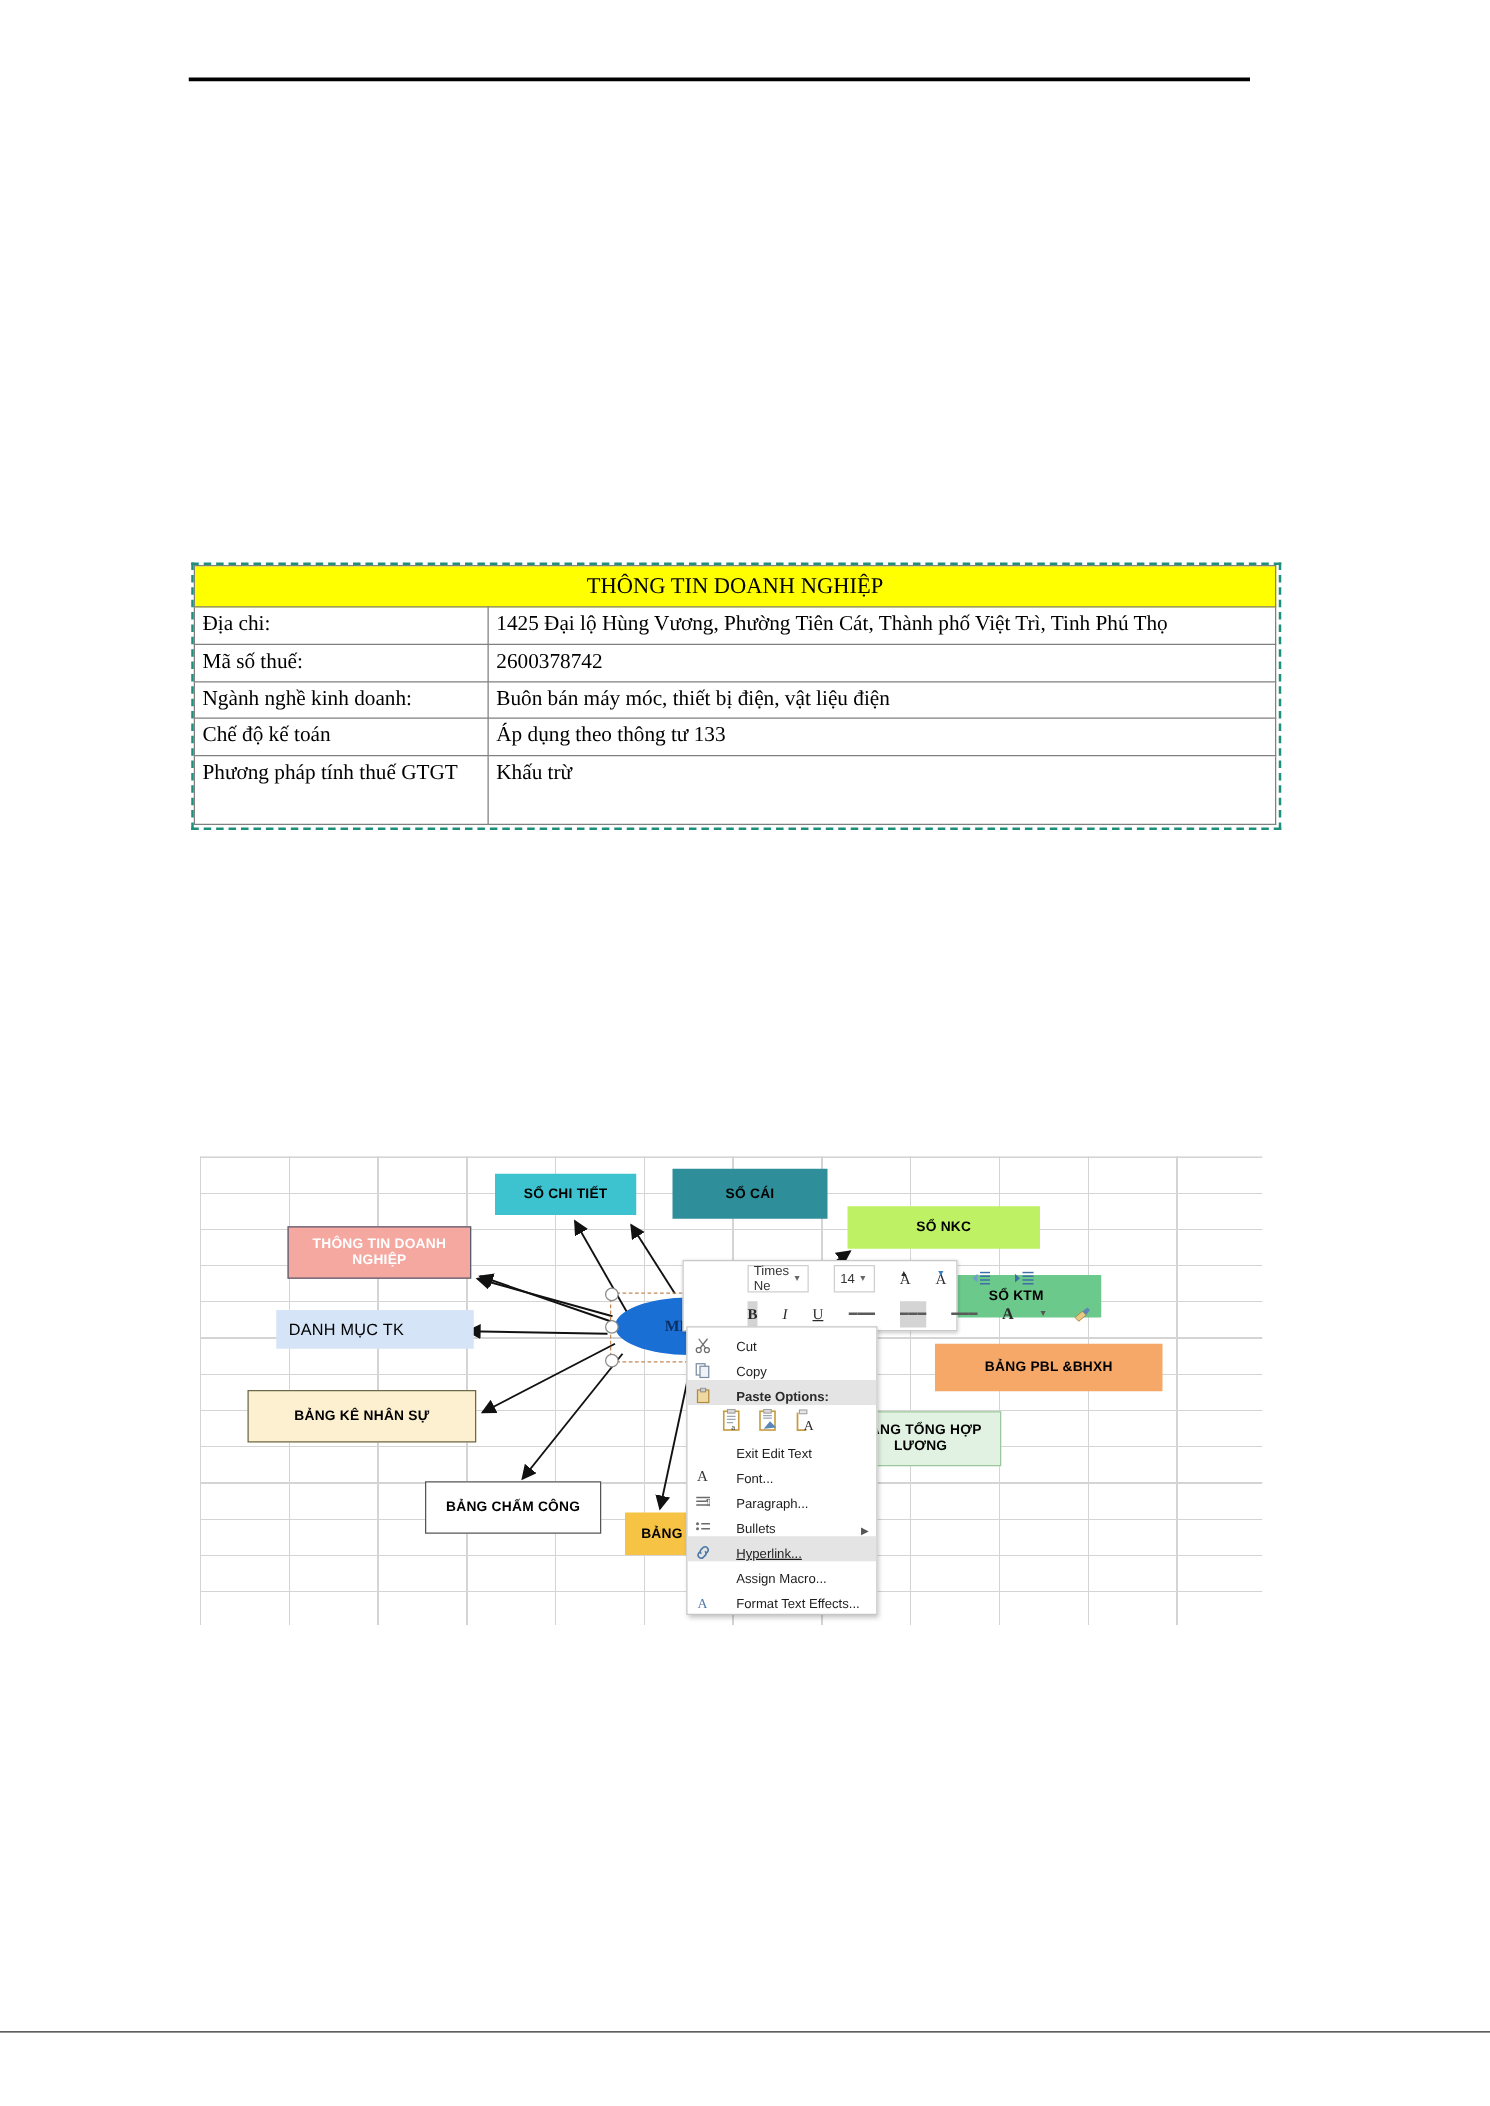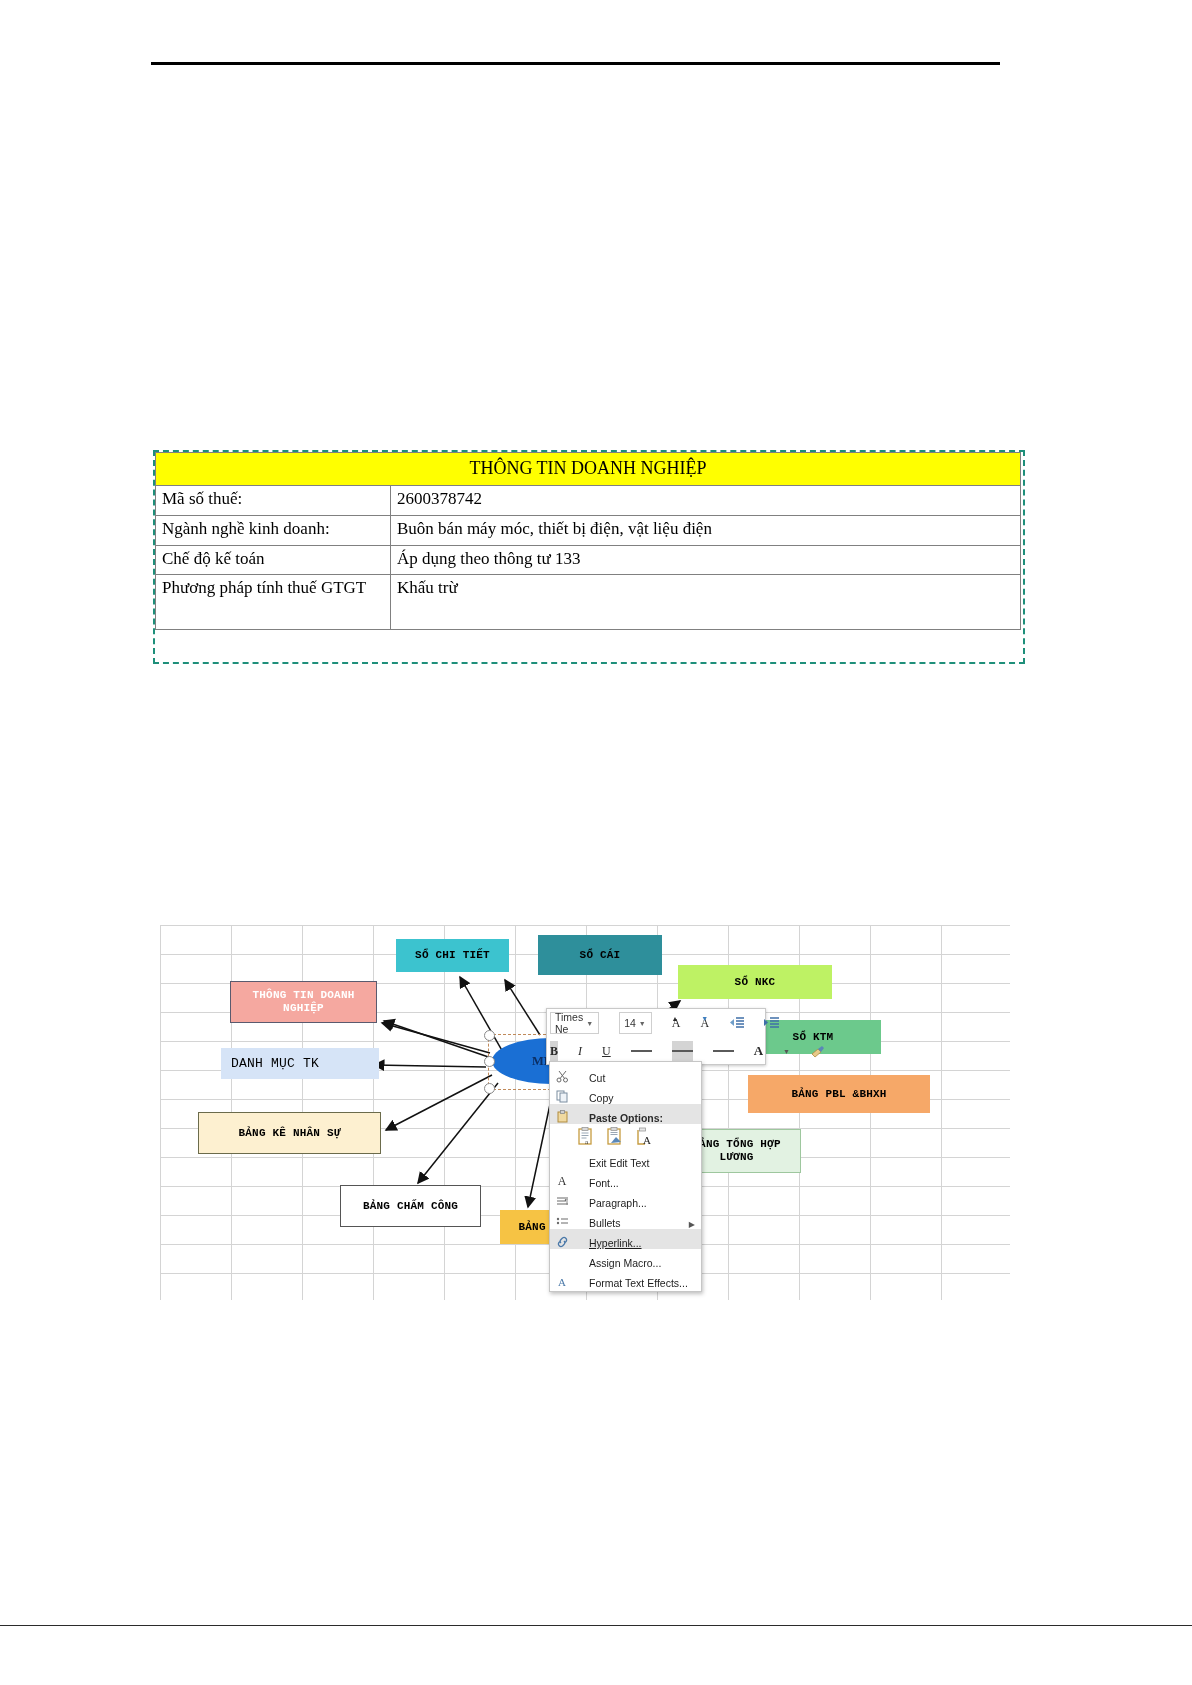--- a/index.html
+++ b/index.html
@@ -56,21 +56,21 @@
     background-image:
       repeating-linear-gradient(to right, #d4d4d4 0 1px, transparent 1px 71px),
       repeating-linear-gradient(to bottom, #d4d4d4 0 1px, transparent 1px 29px);
     background-position:0 0;
   }
 
   .node{
     position:absolute;
     display:flex;align-items:center;justify-content:center;
     text-align:center;
-    font-family:Liberation Mono, monospace;
+    font-family:Liberation Sans, sans-serif;
     font-weight:bold;
     font-size:11px;
     line-height:1.18;
     color:#000;
     letter-spacing:.2px;
   }
 
   .n-sochitiet{left:236px;top:14px;width:113px;height:33px;background:#3cc3cf;}
   .n-socai{left:378px;top:10px;width:124px;height:40px;background:#2e8f9b;}
   .n-sonkc{left:518px;top:40px;width:154px;height:34px;background:#bef264;}
@@ -100,21 +100,21 @@
 
   .arrows{position:absolute;inset:0;}
 
   
   .mini-toolbar{
     position:absolute;left:386px;top:83px;width:218px;height:55px;
     background:#ffffff;border:1px solid #c9c9c9;
     box-shadow:0 1px 3px rgba(0,0,0,.22);
     font-family:"Liberation Sans", sans-serif;
   }
-  .mt-row{display:flex;align-items:center;height:26px;padding:1px 3px;gap:20px;}
+  .mt-row{display:flex;align-items:center;height:26px;padding:1px 3px;gap:20px;margin-left:48px;}
   .mt-combo{
     height:20px;border:1px solid #cfcfcf;background:#fff;
     display:flex;align-items:center;font-size:10.5px;color:#333;
     padding:0 2px 0 4px;
   }
   .mt-combo .caret{margin-left:auto;font-size:7px;color:#666;padding:0 3px;}
   .mt-font{width:62px;}
   .mt-size{width:42px;}
   .mt-btn{
     width:21px;height:21px;display:flex;align-items:center;justify-content:center;
@@ -162,20 +162,24 @@
 <body>
 
 <div class="page-rule"></div>
 
 <div class="dashwrap" style="position:absolute;left:153px;top:450px;width:868px;height:210px;border:2px dashed #1e8f7a;"></div>
 
 <table class="info-table">
   <tbody>
       <tr class="title-row">
     <td colspan="2">THÔNG TIN DOANH NGHIỆP</td>
+  </tr>
+  <tr>
+    <td class="col-label">Địa chi:</td>
+    <td>1425 Đại lộ Hùng Vương, Phường Tiên Cát, Thành phố Việt Trì, Tinh Phú Thọ</td>
   </tr>
   <tr>
     <td class="col-label">Mã số thuế:</td>
     <td>2600378742</td>
   </tr>
   <tr>
     <td class="col-label">Ngành nghề kinh doanh:</td>
     <td>Buôn bán máy móc, thiết bị điện, vật liệu điện</td>
   </tr>
   <tr>

